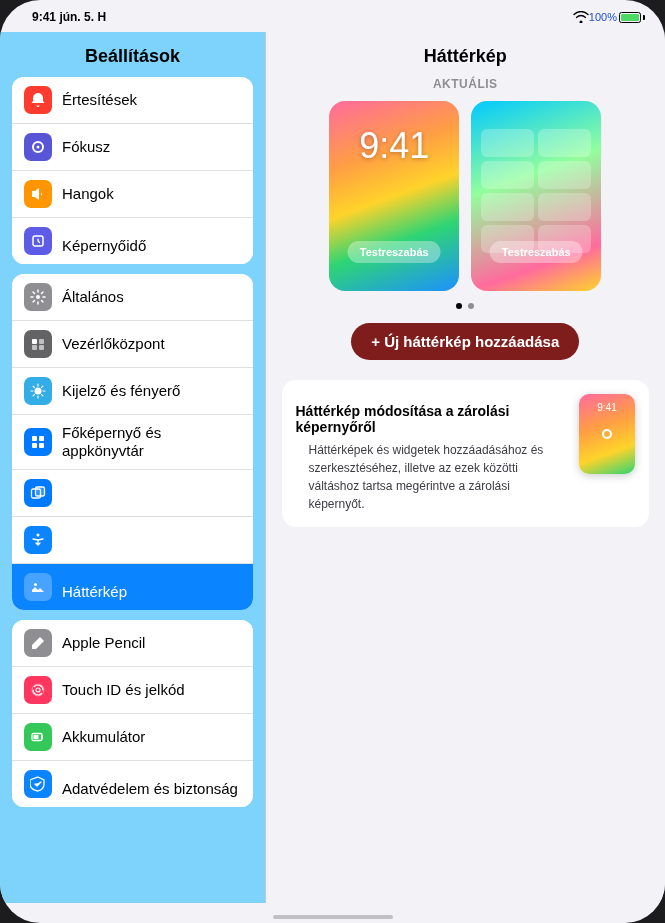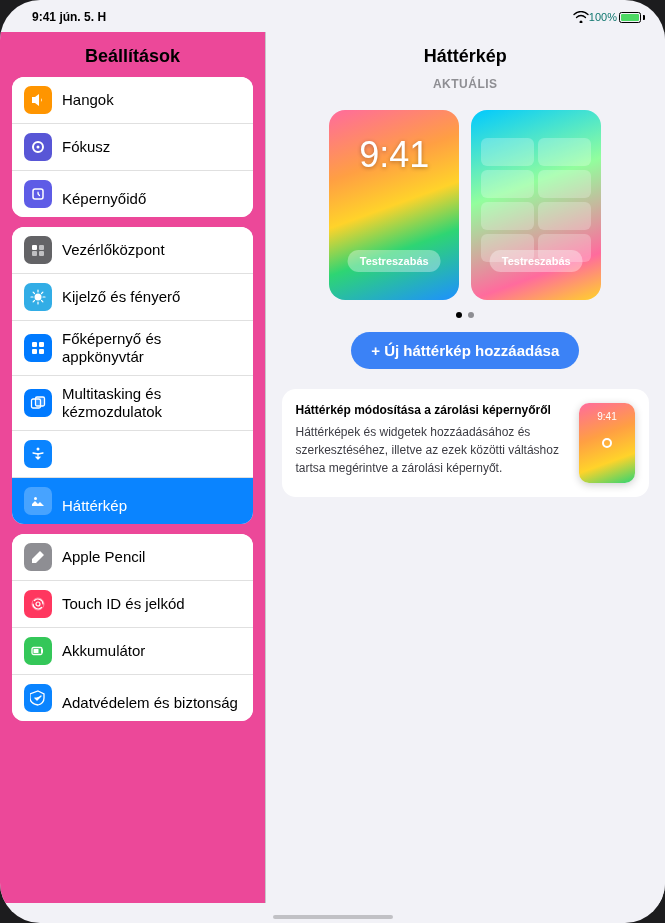--- a/index.html
+++ b/index.html
@@ -27,21 +27,21 @@
     .status-bar-left {
       font-size: 12px;
       font-weight: 600;
       color: #000;
     }
     .status-bar-right {
       display: flex;
       align-items: flex-start;
       font-size: 12px;
       font-weight: 600;
-      color: #0f766e;
+      color: #1d4ed8;
     }
     .battery-box {
       display: inline-flex;
       align-items: center;
       gap: 2px;
     }
     .battery-body {
       width: 22px;
       height: 11px;
       border: 1.5px solid #000;
@@ -68,21 +68,21 @@
     .main-content {
       display: flex;
       flex: 1;
       background: #f2f2f7;
       overflow: hidden;
     }
 
     
     .sidebar {
       width: 265px;
-      background: #ec4899;
+      background: #7dd3fc;
       flex-shrink: 0;
       overflow-y: auto;
       padding-bottom: 20px;
     }
     .sidebar-title {
       font-size: 18px;
       font-weight: 700;
       color: #000;
       text-align: center;
       padding: 14px 16px 10px;
@@ -166,21 +166,21 @@
     .wallpaper-section {
       padding: 0 16px;
     }
 
     .aktualis-label {
       font-size: 12px;
       font-weight: 600;
       color: #8e8e93;
       text-align: center;
       letter-spacing: 0.5px;
-      margin-bottom: 19px;
+      margin-bottom: 10px;
     }
 
     .wallpaper-previews {
       display: flex;
       gap: 12px;
       justify-content: center;
       margin-bottom: 12px;
     }
 
     .wallpaper-preview {
@@ -255,21 +255,21 @@
       background: #8e8e93;
     }
     .dot.active {
       background: #000;
     }
 
     .add-wallpaper-btn {
       display: flex;
       align-items: center;
       justify-content: center;
-      background: #3b82f6;
+      background: #7f1d1d;
       color: #fff;
       font-size: 15px;
       font-weight: 600;
       padding: 10px 20px;
       border-radius: 20px;
       margin: 0 auto 20px auto;
       width: fit-content;
       cursor: pointer;
       border: none;
     }
@@ -281,29 +281,31 @@
       margin: 0 16px;
       padding: 14px;
       display: flex;
       align-items: flex-start;
       gap: 12px;
     }
     .info-card-text {
       flex: 1;
     }
     .info-card-title {
-      font-size: 12px;
+      font-size: 14px;
       font-weight: 600;
       color: #000;
       margin-bottom: 6px;
+      margin-top: 9px;
     }
     .info-card-desc {
       font-size: 12px;
       color: #3c3c43;
       line-height: 1.5;
+      margin-left: 13px;
     }
     .info-card-thumb {
       width: 56px;
       height: 80px;
       border-radius: 10px;
       background: linear-gradient(160deg, #ff6b9d 0%, #ff9f43 40%, #ffd32a 70%, #2ed573 100%);
       flex-shrink: 0;
       position: relative;
       box-shadow: 0 2px 8px rgba(0,0,0,0.2);
     }
@@ -382,48 +384,65 @@
   </div>
 </div>
 
 <div class="main-content">
 
   <div class="sidebar">
     <div class="sidebar-title">Beállítások</div>
 
     <div class="sidebar-section">
       <div class="sidebar-item">
-        <div class="item-icon icon-orange">
-          <svg width="16" height="16" viewBox="0 0 16 16" fill="white">
-              <path d="M2 5h3l4-3v12l-4-3H2V5zm9 1a3 3 0 0 1 0 4"></path>
-            </svg>
-        </div>
-        <span class="item-label">Hangok</span>
+        <div class="item-icon icon-red">
+          <svg width="16" height="16" viewBox="0 0 16 16" fill="white">
+              <path d="M8 1a5 5 0 0 1 5 5v3l1.5 2H1.5L3 9V6a5 5 0 0 1 5-5zm0 14a1.5 1.5 0 0 0 1.5-1.5h-3A1.5 1.5 0 0 0 8 15z"></path>
+            </svg>
+        </div>
+        <span class="item-label">Értesítések</span>
       </div>
       <div class="sidebar-item">
         <div class="item-icon icon-purple">
           <svg width="16" height="16" viewBox="0 0 16 16" fill="white">
               <path d="M8 2a6 6 0 1 0 0 12A6 6 0 0 0 8 2zm0 2a4 4 0 1 1 0 8A4 4 0 0 1 8 4z"></path>
               <circle cx="8" cy="8" r="1.5" fill="white"></circle>
             </svg>
         </div>
         <span class="item-label">Fókusz</span>
       </div>
       <div class="sidebar-item">
+        <div class="item-icon icon-orange">
+          <svg width="16" height="16" viewBox="0 0 16 16" fill="white">
+              <path d="M2 5h3l4-3v12l-4-3H2V5zm9 1a3 3 0 0 1 0 4"></path>
+            </svg>
+        </div>
+        <span class="item-label">Hangok</span>
+      </div>
+      <div class="sidebar-item">
         <div class="item-icon icon-indigo">
           <svg width="16" height="16" viewBox="0 0 16 16" fill="white">
               <rect x="3" y="3" width="10" height="10" rx="2" fill="none" stroke="white" stroke-width="1.5"></rect>
               <path d="M8 6v2l1.5 1.5" stroke="white" stroke-width="1.2" stroke-linecap="round"></path>
             </svg>
         </div>
         <span class="item-label">Képernyőidő</span>
       </div>
     </div>
 
     <div class="sidebar-section">
+      <div class="sidebar-item">
+        <div class="item-icon icon-gray">
+          <svg width="16" height="16" viewBox="0 0 16 16" fill="white">
+              <circle cx="8" cy="8" r="2" fill="white"></circle>
+              <path d="M8 1v2M8 13v2M1 8h2M13 8h2M3.1 3.1l1.4 1.4M11.5 11.5l1.4 1.4M3.1 12.9l1.4-1.4M11.5 4.5l1.4-1.4" stroke="white" stroke-width="1.5" stroke-linecap="round"></path>
+            </svg>
+        </div>
+        <span class="item-label">Általános</span>
+      </div>
       <div class="sidebar-item">
         <div class="item-icon icon-gray2">
           <svg width="16" height="16" viewBox="0 0 16 16" fill="white">
               <rect x="2" y="3" width="5" height="5" rx="1" fill="white"></rect>
               <rect x="9" y="3" width="5" height="5" rx="1" fill="white" opacity="0.6"></rect>
               <rect x="2" y="9" width="5" height="5" rx="1" fill="white" opacity="0.6"></rect>
               <rect x="9" y="9" width="5" height="5" rx="1" fill="white" opacity="0.6"></rect>
             </svg>
         </div>
         <span class="item-label">Vezérlőközpont</span>
@@ -448,21 +467,20 @@
         </div>
         <span class="item-label">Főképernyő és appkönyvtár</span>
       </div>
       <div class="sidebar-item">
         <div class="item-icon icon-blue">
           <svg width="16" height="16" viewBox="0 0 16 16" fill="none">
               <rect x="1.5" y="4" width="9" height="9" rx="1.5" stroke="white" stroke-width="1.3"></rect>
               <rect x="5.5" y="2" width="9" height="9" rx="1.5" stroke="white" stroke-width="1.3" fill="rgba(255,255,255,0.2)"></rect>
             </svg>
         </div>
-        <span class="item-label">Multitasking és kézmozdulatok</span>
       </div>
       <div class="sidebar-item">
         <div class="item-icon icon-blue2">
           <svg width="16" height="16" viewBox="0 0 16 16" fill="white">
               <circle cx="8" cy="3" r="1.5" fill="white"></circle>
               <path d="M3 7l5 1 5-1M8 8v5m-2-2l2 2 2-2" stroke="white" stroke-width="1.3" stroke-linecap="round" stroke-linejoin="round"></path>
             </svg>
         </div>
       </div>
       <div class="sidebar-item active">

